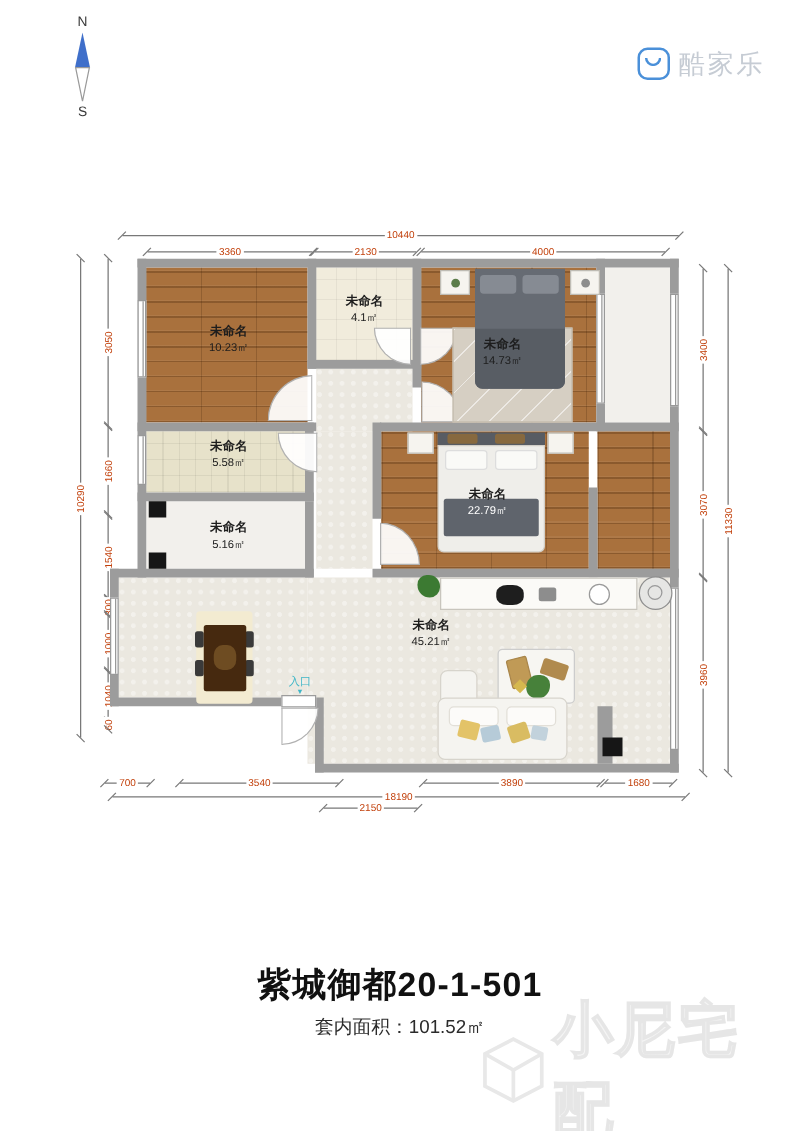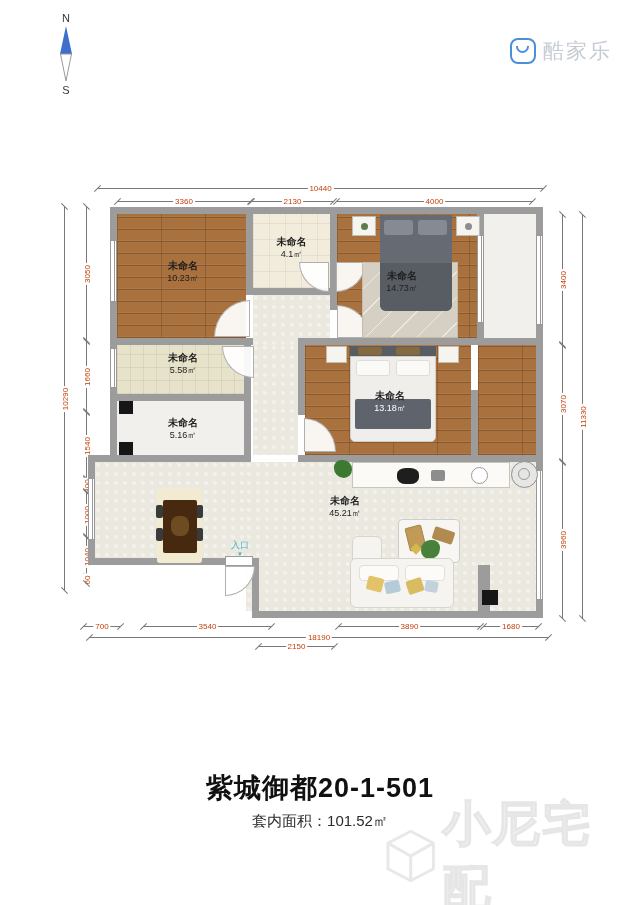--- a/index.html
+++ b/index.html
@@ -208,21 +208,21 @@
   <div class="rl" style="left:133px;top:352px;width:100px">
     <span class="n">未命名</span>
     <span class="a">5.58㎡</span>
   </div>
   <div class="rl" style="left:133px;top:417px;width:100px">
     <span class="n">未命名</span>
     <span class="a">5.16㎡</span>
   </div>
   <div class="rl on-dark" style="left:340px;top:390px;width:100px">
     <span class="n">未命名</span>
-    <span class="a">13.18㎡</span>
+    <span class="a">22.79㎡</span>
   </div>
   <div class="rl" style="left:295px;top:495px;width:100px">
     <span class="n">未命名</span>
     <span class="a">45.21㎡</span>
   </div>
 
   <div class="dim dim-h" style="left:98px;top:188px;width:445px">
       <span>10440</span>
     </div>
   <div class="dim dim-h" style="left:118px;top:201px;width:132px">

